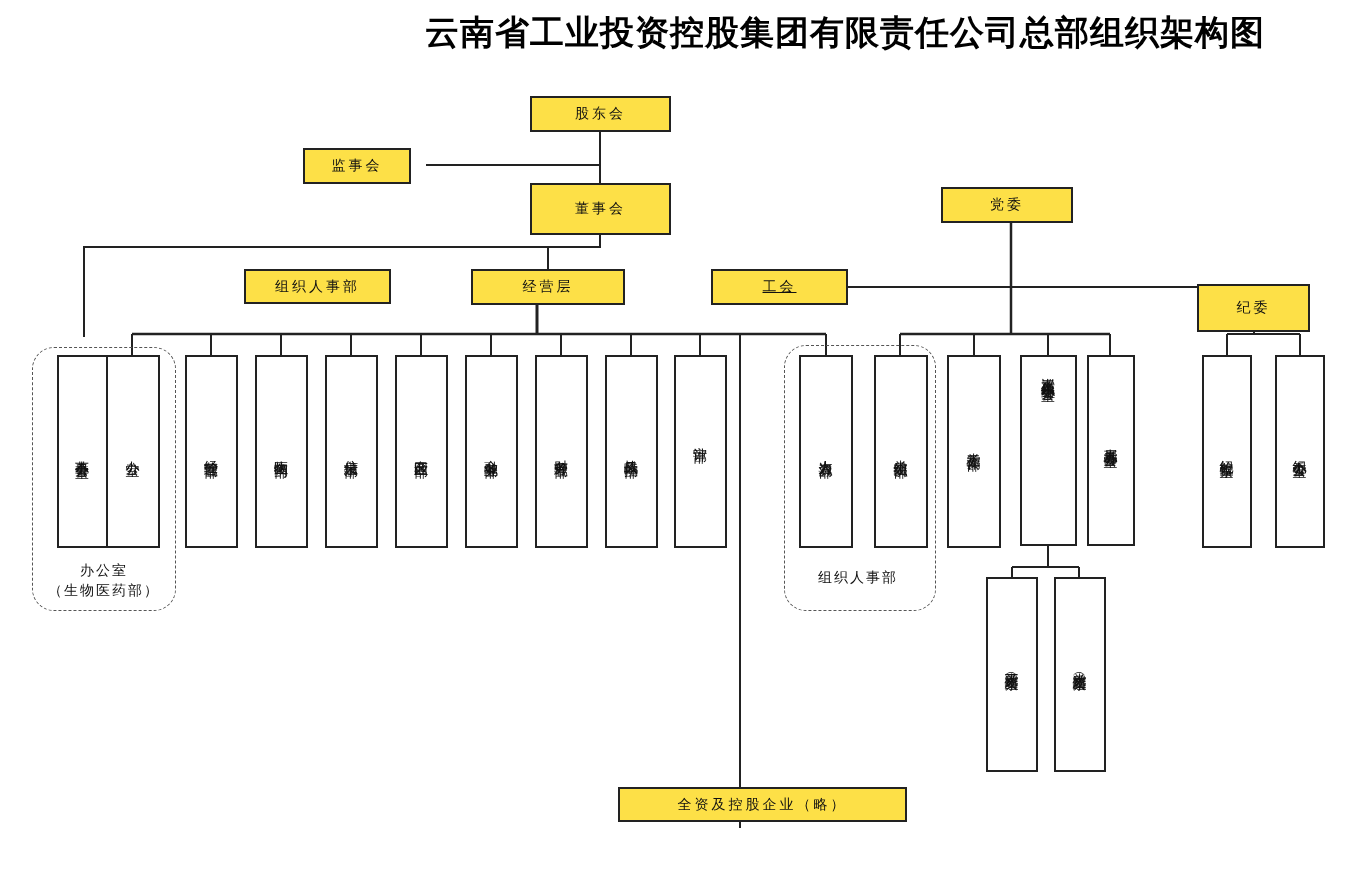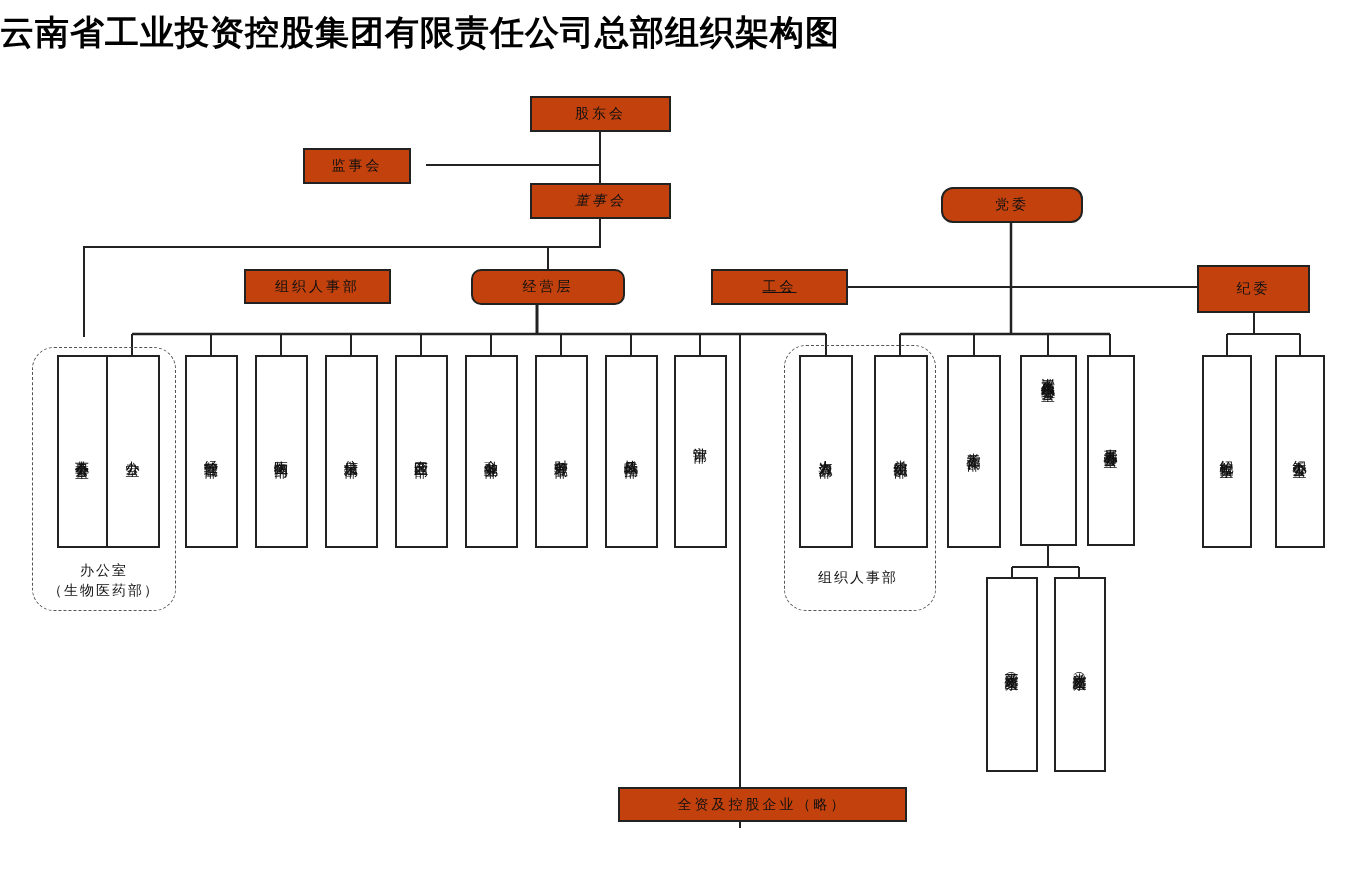--- a/index.html
+++ b/index.html
@@ -1,22 +1,22 @@
 <!DOCTYPE html>
 <html><head>
 <meta charset="utf-8">
 <style>
   html, body { margin: 0; padding: 0; background: #ffffff; }
   body { width: 1353px; height: 876px; position: relative; overflow: hidden;
          font-family: "DejaVu Serif", "Liberation Serif", serif; color: #111; }
-  #title { position: absolute; left: 0; top: 10px; width: 1265px; text-align: left;
+  #title { position: absolute; left: 0; top: 10px; width: 1265px; text-align: right;
            font-family: "DejaVu Sans", "Liberation Sans", sans-serif; font-size: 34px;
            font-weight: bold; letter-spacing: 1px; color: #000; }
   svg#lines { position: absolute; left: 0; top: 0; }
-  .box { position: absolute; box-sizing: border-box; border: 2px solid #222; background: #c2410c;
+  .box { position: absolute; box-sizing: border-box; border: 2px solid #222; background: #fde047;
          display: flex; align-items: center; justify-content: center; font-size: 14px; letter-spacing: 3px; }
   .vbox { position: absolute; box-sizing: border-box; border: 2px solid #222; background: #fff;
           display: flex; align-items: center; justify-content: center; }
   .vtext { writing-mode: vertical-rl; text-orientation: upright; font-size: 14px; letter-spacing: 1px; line-height: 1; }
   .group { position: absolute; box-sizing: border-box; border: 1.5px dashed #555; border-radius: 22px; }
   .glabel { position: absolute; font-size: 14px; text-align: center; letter-spacing: 2px; line-height: 20px; }
 </style>
 </head>
 <body>
 
@@ -66,36 +66,36 @@
     <line x1="1300" y1="334" x2="1300" y2="356"></line>
   </g>
 </svg>
 
 <div class="box" style="left:530px;top:96px;width:141px;height:36px;">
     <span>股东会</span>
   </div>
 <div class="box" style="left:303px;top:148px;width:108px;height:36px;">
     <span>监事会</span>
   </div>
-<div class="box" style="left:530px;top:183px;width:141px;height:36px;font-style:italic;">
+<div class="box" style="left:530px;top:183px;width:141px;height:52px;">
     <span>董事会</span>
   </div>
 <div class="box" style="left:244px;top:269px;width:147px;height:35px;">
     <span>组织人事部</span>
   </div>
-<div class="box" style="left:471px;top:269px;width:154px;height:36px;border-radius:10px;">
+<div class="box" style="left:471px;top:269px;width:154px;height:36px;">
     <span>经营层</span>
   </div>
-<div class="box" style="left:941px;top:187px;width:142px;height:36px;border-radius:12px;">
+<div class="box" style="left:941px;top:187px;width:132px;height:36px;">
     <span>党委</span>
   </div>
 <div class="box" style="left:711px;top:269px;width:137px;height:36px;text-decoration:underline;">
     <span>工会</span>
   </div>
-<div class="box" style="left:1197px;top:265px;width:113px;height:48px;">
+<div class="box" style="left:1197px;top:284px;width:113px;height:48px;">
     <span>纪委</span>
   </div>
 <div class="box" style="left:597px;top:787px;width:289px;height:35px;margin-left:21px;">
     <span>全资及控股企业（略）</span>
   </div>
 
 <div class="group" style="left:32px;top:347px;width:144px;height:264px;"></div>
 <div class="vbox" style="left:57px;top:355px;width:51px;height:193px;">
     <span class="vtext">董事会办公室</span>
   </div>

